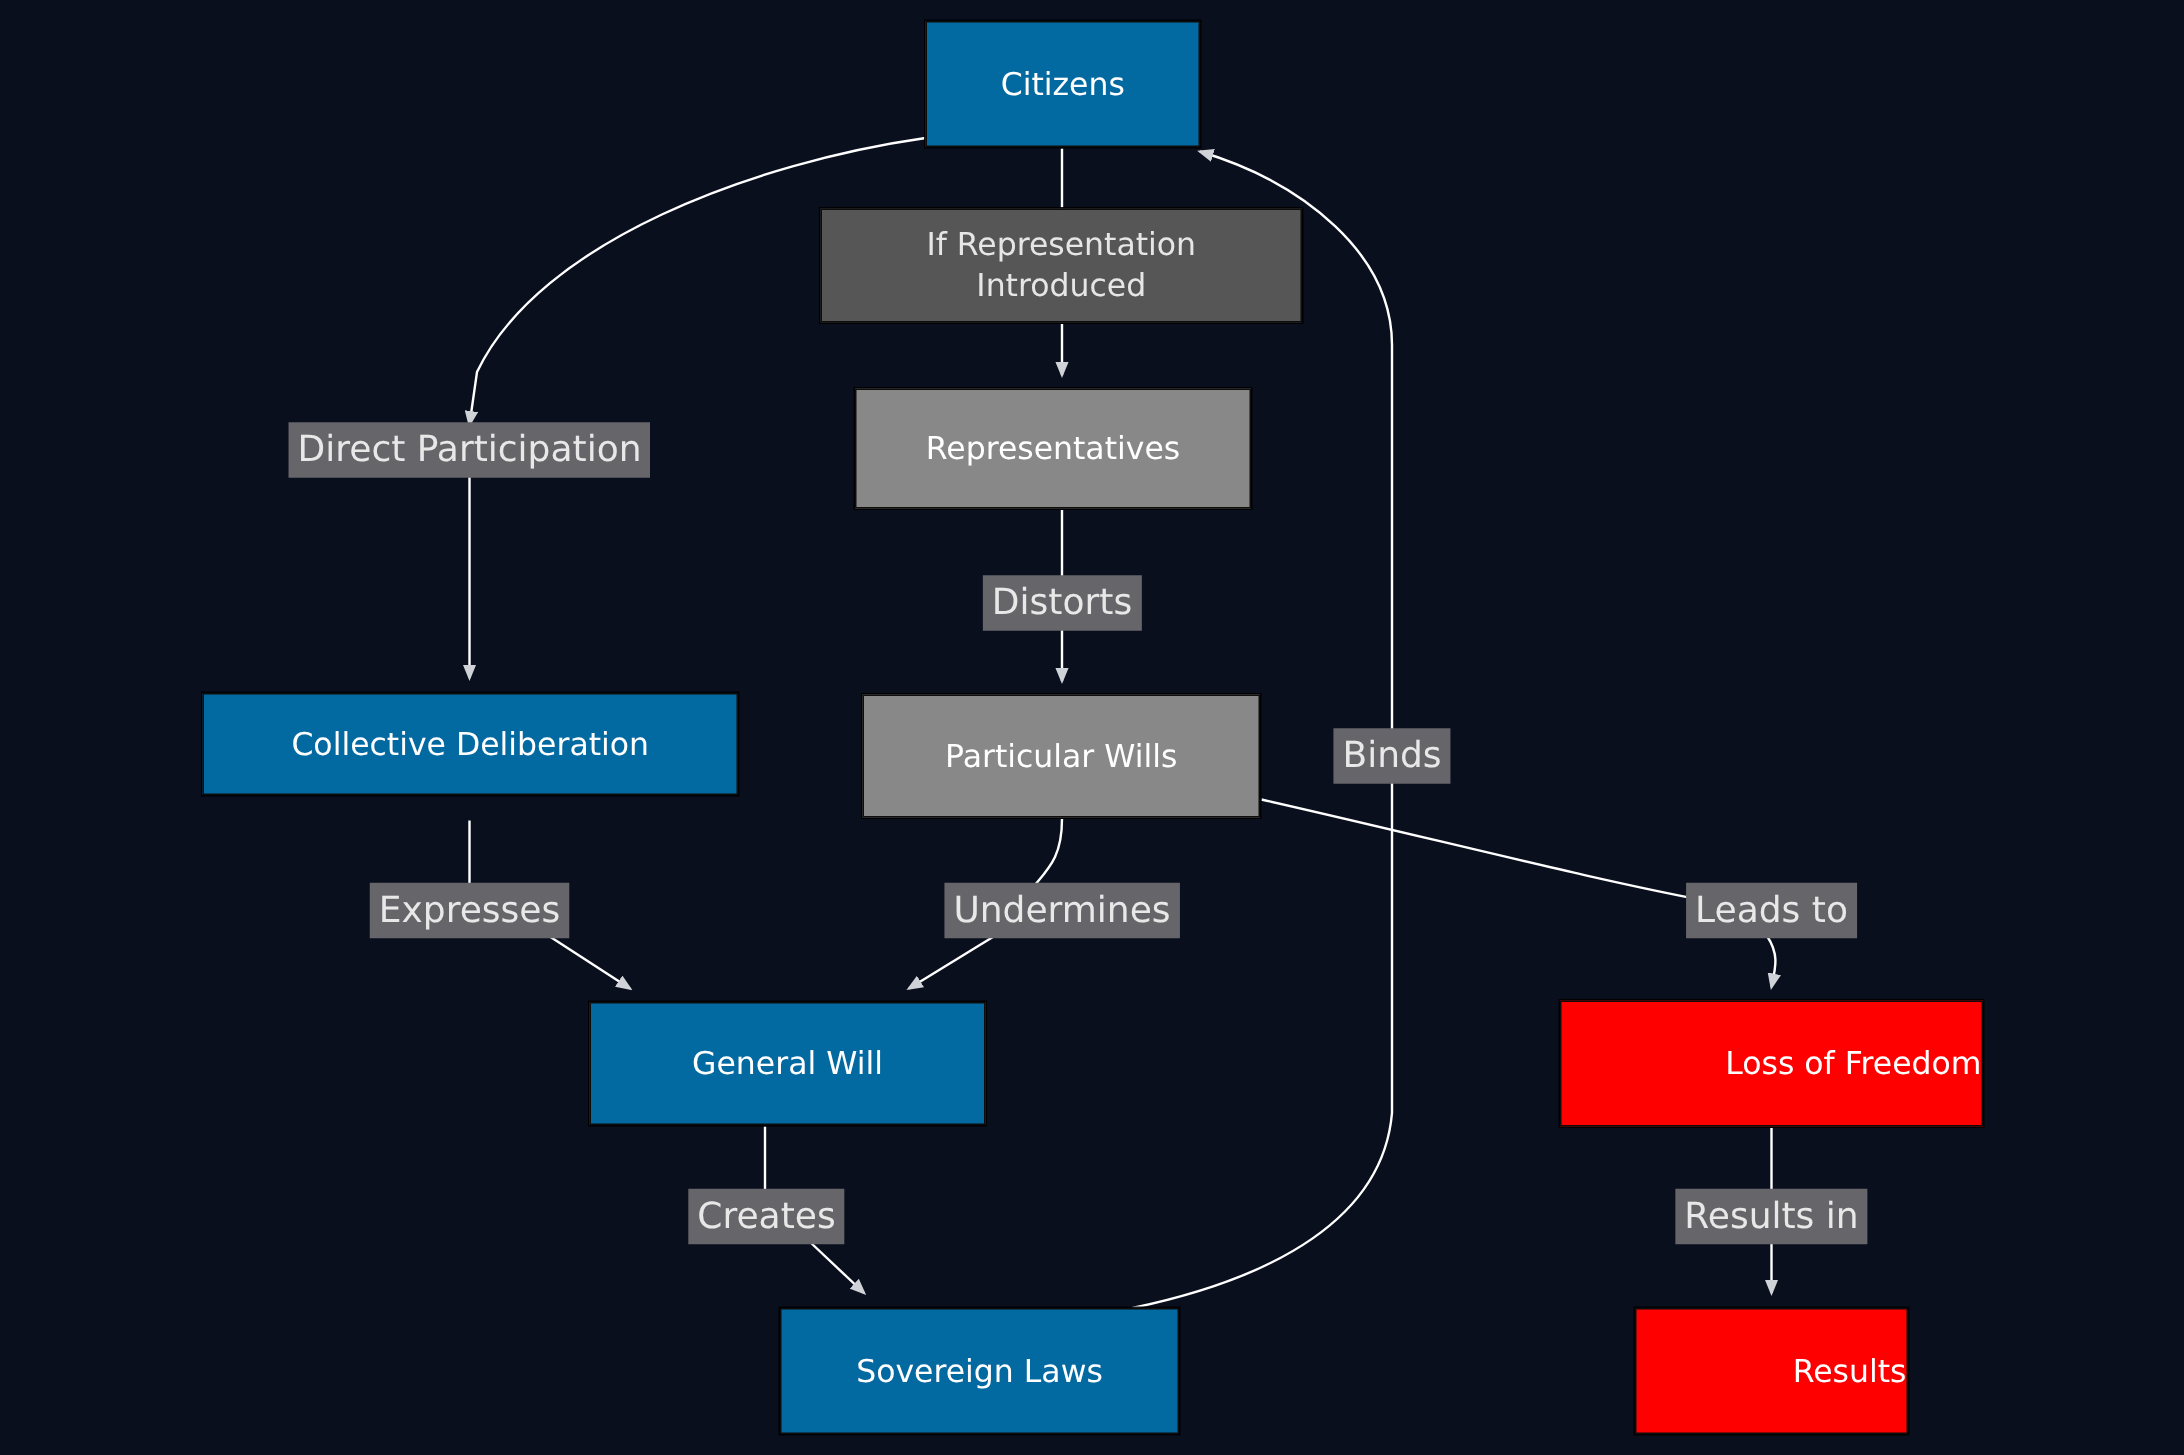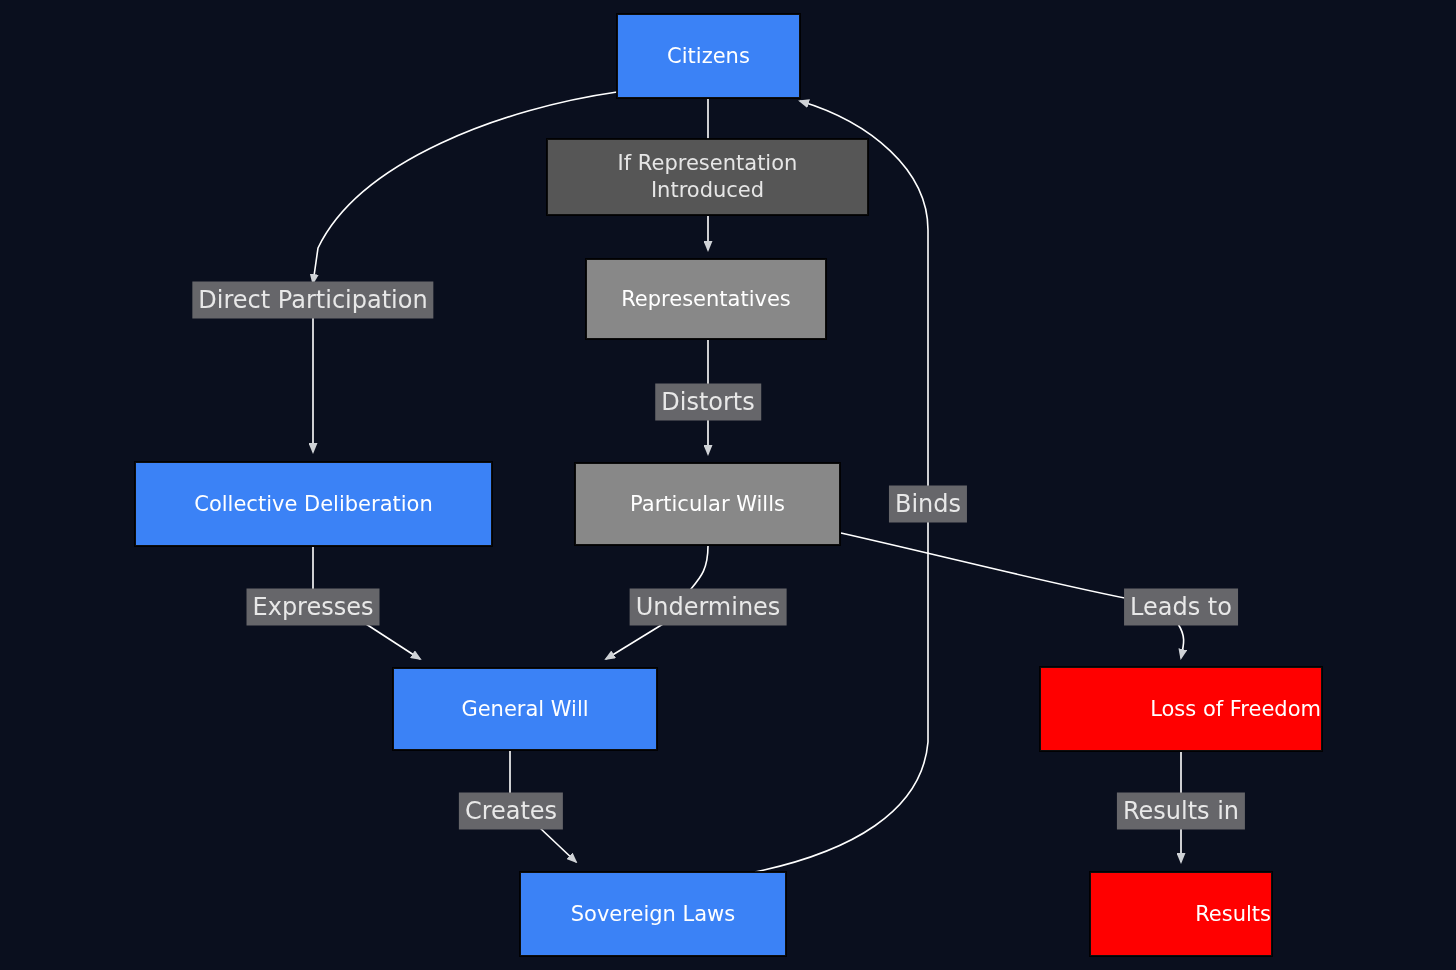--- a/index.html
+++ b/index.html
@@ -31,21 +31,21 @@
     justify-content: center;
     text-align: center;
     color: #ffffff;
     font-size: 21px;
     line-height: 1.28;
     border: 1px solid #000000;
     box-shadow: 0 0 0 1px rgba(0,0,0,0.9);
     z-index: 3;
   }
   .node.green {
-    background: #3b82f6;
+    background: #0369a1;
     border-color: #0d0d0d;
     text-align: right;
   }
   .node.gray-dark {
     background: #565656;
     border-color: #0d0d0d;
     color: #e6e6e6;
   }
   .node.gray-mid {
     background: #888888;
@@ -115,25 +115,25 @@
 
   <div class="node green" style="left:617px; top:14px; width:183px; height:84px;">
     <span>Citizens</span>
   </div>
 
   <div class="node gray-dark" style="left:547px; top:139px; width:321px; height:76px;">
     <span style="white-space:pre-line">If Representation
 Introduced</span>
   </div>
 
-  <div class="node gray-mid" style="left:586px; top:259px; width:240px; height:80px;text-align:center;">
+  <div class="node gray-mid" style="left:570px; top:259px; width:264px; height:80px;text-align:center;">
     <span>Representatives</span>
   </div>
 
-  <div class="node green" style="left:135px; top:462px; width:357px; height:84px;">
+  <div class="node green" style="left:135px; top:462px; width:357px; height:68px;">
     <span>Collective Deliberation</span>
   </div>
 
   <div class="node gray-mid" style="left:575px; top:463px; width:265px; height:82px;">
     <span>Particular Wills</span>
   </div>
 
   <div class="node green" style="left:393px; top:668px; width:264px; height:82px;">
     <span>General Will</span>
   </div>

